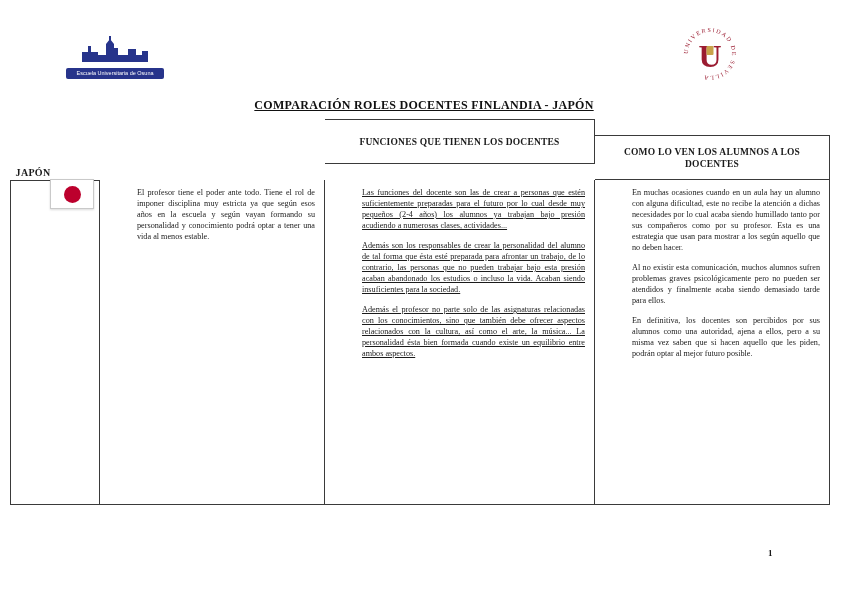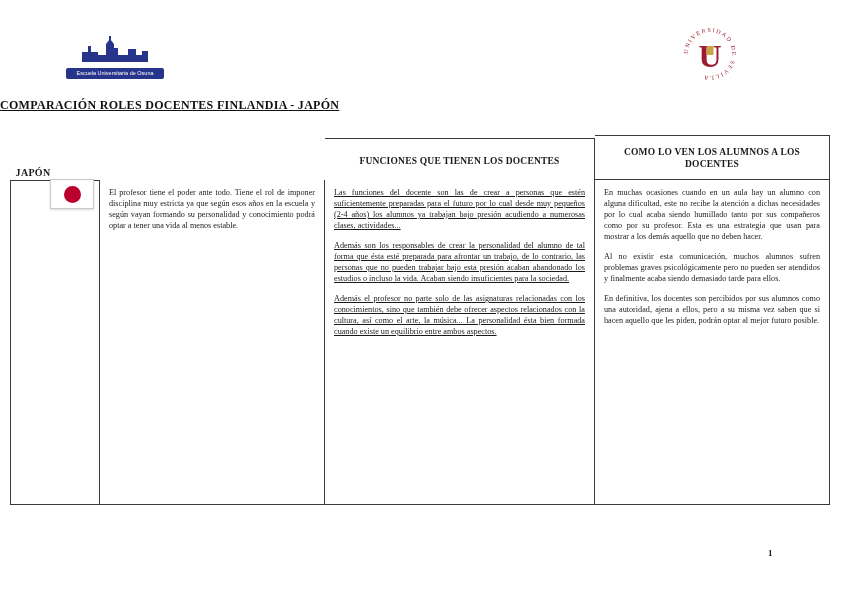--- a/index.html
+++ b/index.html
@@ -18,34 +18,34 @@
   .logo-left .caption {
     margin-top: 2px; background: #27348b; color: #ffffff;
     font-family: "Liberation Sans", sans-serif;
     font-size: 5.5px; line-height: 11px; height: 11px;
     border-radius: 2px; white-space: nowrap; overflow: hidden;
   }
   .logo-right { position: absolute; left: 682px; top: 26px; width: 56px; height: 56px; }
 
   .doc-title {
     position: absolute; left: 0; top: 98px; width: 100%;
-    font-size: 12px; font-weight: bold;
+    text-align: center; font-size: 12px; font-weight: bold;
     text-decoration: underline; letter-spacing: 0.3px; color: #111;
   }
 
   
   .cell { position: absolute; background: #fff; }
 
   .th {
     display: flex; align-items: center; justify-content: center;
     text-align: center; font-weight: bold; font-size: 9.5px;
     line-height: 12px; padding: 4px 20px; letter-spacing: 0.2px;
   }
   .th1 { left: 100px; top: 135px; width: 225px; height: 45px; border: 1px solid #3a3a3a; }
-  .th2 { left: 325px; top: 138px; width: 270px; height: 45px;
+  .th2 { left: 325px; top: 119px; width: 270px; height: 45px;
          border: 1px solid #3a3a3a; border-left: none; }
   .th3 { left: 595px; top: 135px; width: 235px; height: 45px;
          border: 1px solid #3a3a3a; border-left: none; padding: 20px 24px; }
 
   .label-cell {
     left: 10px; top: 180px; width: 90px; height: 325px;
     border: 1px solid #3a3a3a;
     display: flex; align-items: flex-start; justify-content: center;
   }
   .label-cell .row-label {
@@ -54,21 +54,21 @@
   }
   .flag {
     width: 44px; height: 30px; background: #ffffff;
     border: 1px solid #c9c9c9; box-shadow: 0 1px 2px rgba(0,0,0,0.15);
     display: flex; align-items: center; justify-content: center;
     transform: translateY(-2px);
   }
   .flag .disc { width: 17px; height: 17px; border-radius: 50%; background: #bc002d; }
 
   .td { font-size: 8.2px; line-height: 11px; text-align: justify; padding: 7px 9px; }
-  .td p { margin-bottom: 9px; }
+  .td p { margin-bottom: 9px; margin-left: 28px; }
   .td p:last-child { margin-bottom: 0; }
   .td1 { left: 100px; top: 180px; width: 225px; height: 325px;
          border-right: 1px solid #3a3a3a; border-bottom: 1px solid #3a3a3a; }
   .td2 { left: 325px; top: 180px; width: 270px; height: 325px;
          border-right: 1px solid #3a3a3a; border-bottom: 1px solid #3a3a3a; text-decoration: underline; }
   .td3 { left: 595px; top: 180px; width: 235px; height: 325px;
          border-right: 1px solid #3a3a3a; border-bottom: 1px solid #3a3a3a; }
 
   .page-number {
     position: absolute; left: 768px; top: 548px;
@@ -117,20 +117,20 @@
     <p>El profesor tiene el poder ante todo. Tiene el rol de imponer disciplina muy estricta ya que según esos años en la escuela y según vayan formando su personalidad y conocimiento podrá optar a tener una vida al menos estable.</p>
   </div>
 
   <div class="cell td td2">
     <p>Las funciones del docente son las de crear a personas que estén suficientemente preparadas para el futuro por lo cual desde muy pequeños (2-4 años) los alumnos ya trabajan bajo presión acudiendo a numerosas clases, actividades...</p>
     <p>Además son los responsables de crear la personalidad del alumno de tal forma que ésta esté preparada para afrontar un trabajo, de lo contrario, las personas que no pueden trabajar bajo esta presión acaban abandonado los estudios o incluso la vida. Acaban siendo insuficientes para la sociedad.</p>
     <p>Además el profesor no parte solo de las asignaturas relacionadas con los conocimientos, sino que también debe ofrecer aspectos relacionados con la cultura, así como el arte, la música... La personalidad ésta bien formada cuando existe un equilibrio entre ambos aspectos.</p>
   </div>
 
   <div class="cell td td3">
-    <p>En muchas ocasiones cuando en un aula hay un alumno con alguna dificultad, este no recibe la atención a dichas necesidades por lo cual acaba siendo humillado tanto por sus compañeros como por su profesor. Esta es una estrategia que usan para mostrar a los demás aquello que no deben hacer.</p>
+    <p>En muchas ocasiones cuando en un aula hay un alumno con alguna dificultad, este no recibe la atención a dichas necesidades por lo cual acaba siendo humillado tanto por sus compañeros como por su profesor. Esta es una estrategia que usan para mostrar a los según aquello que no deben hacer.</p>
     <p>Al no existir esta comunicación, muchos alumnos sufren problemas graves psicológicamente pero no pueden ser atendidos y finalmente acaba siendo demasiado tarde para ellos.</p>
     <p>En definitiva, los docentes son percibidos por sus alumnos como una autoridad, ajena a ellos, pero a su misma vez saben que si hacen aquello que les piden, podrán optar al mejor futuro posible.</p>
   </div>
 
   <div class="page-number">1</div>
 
 </div>
 
 </body></html>

